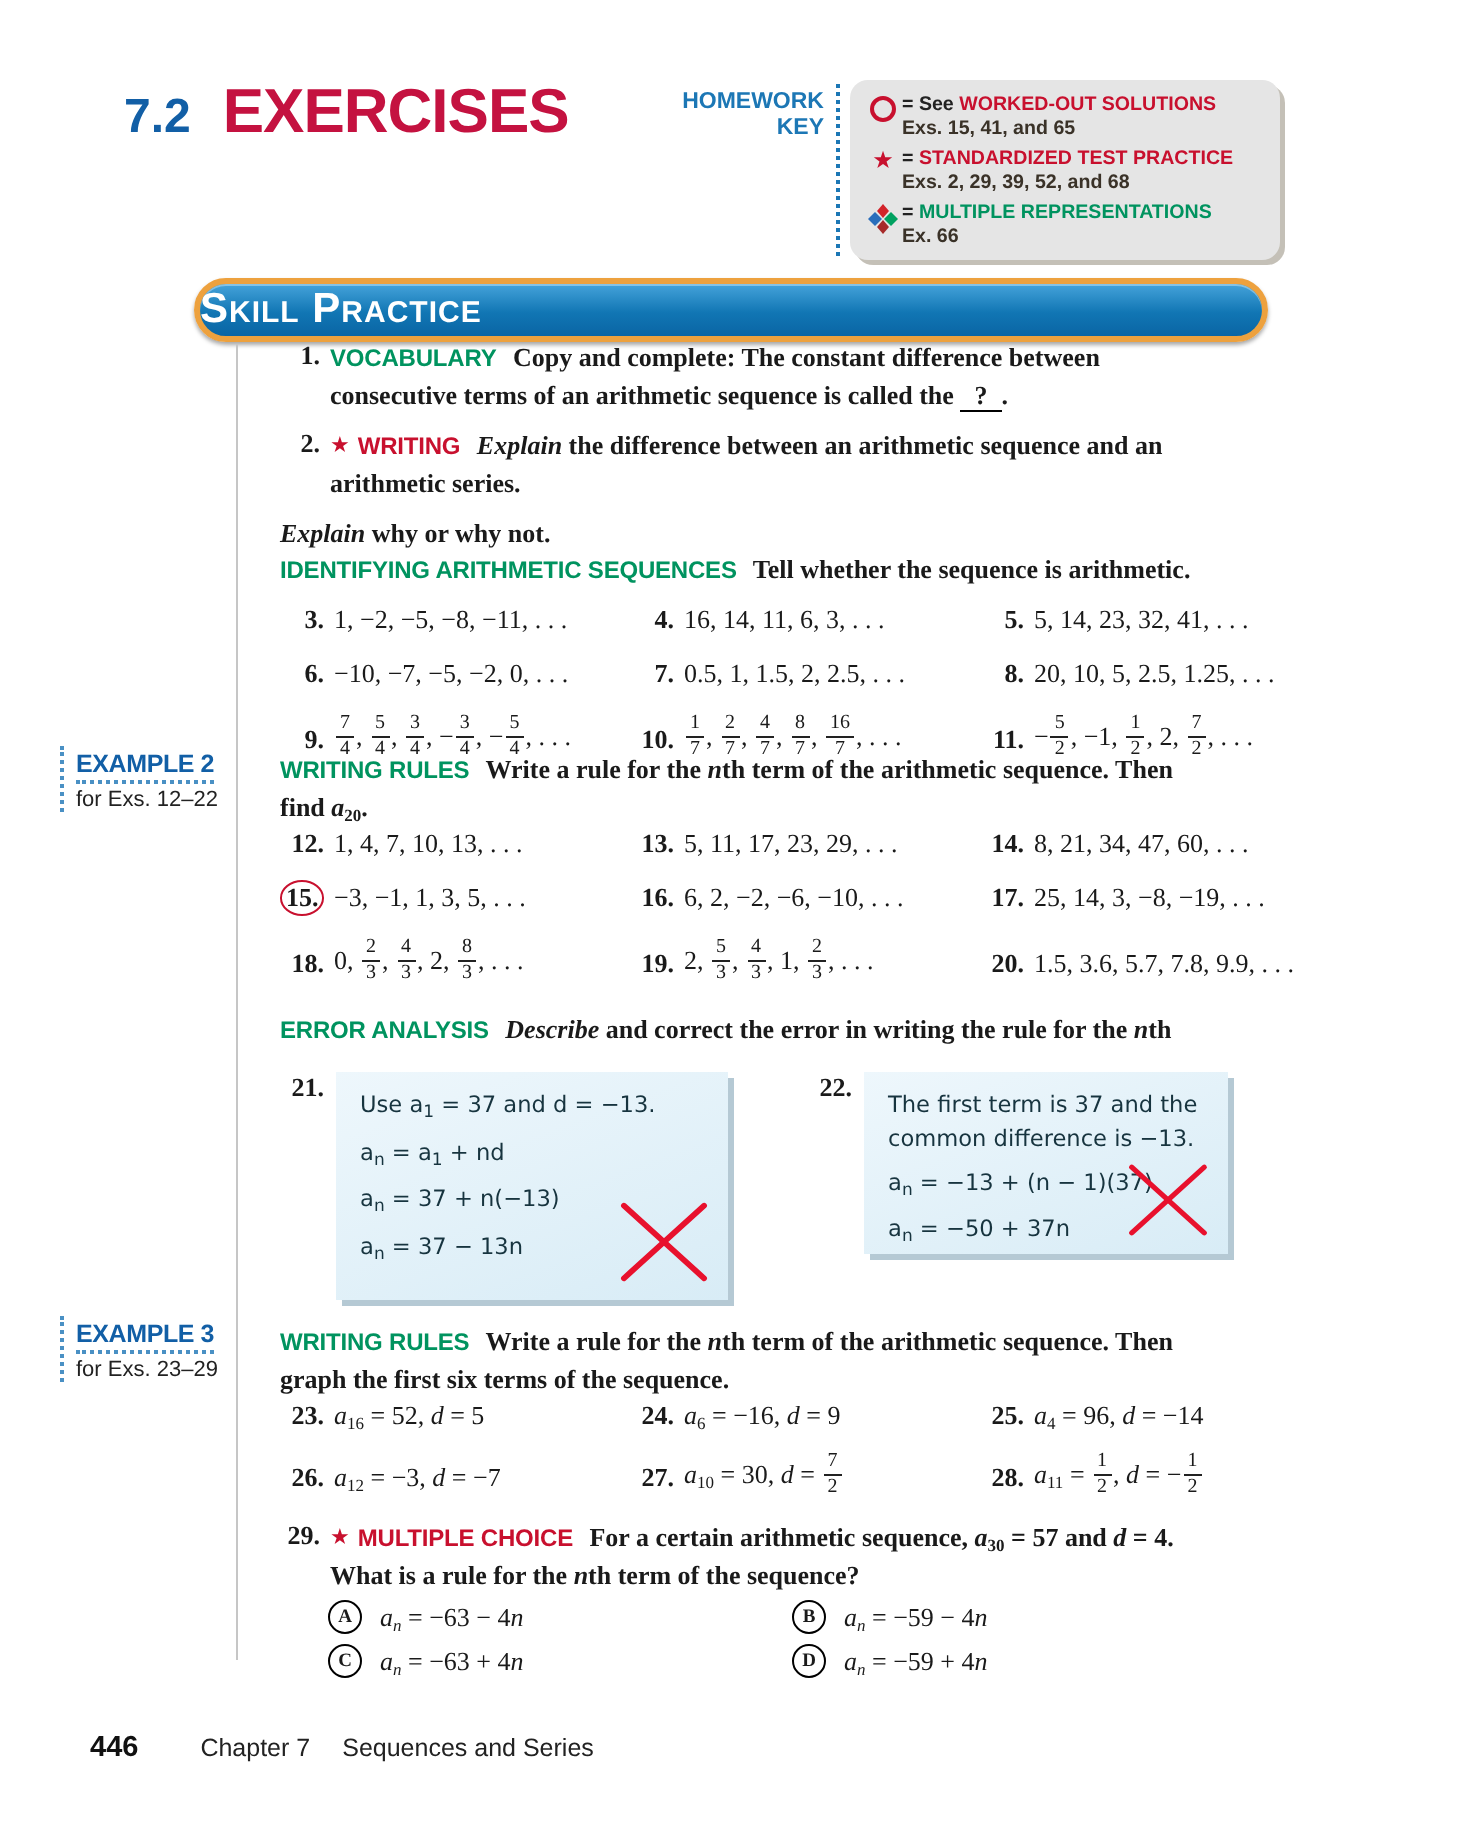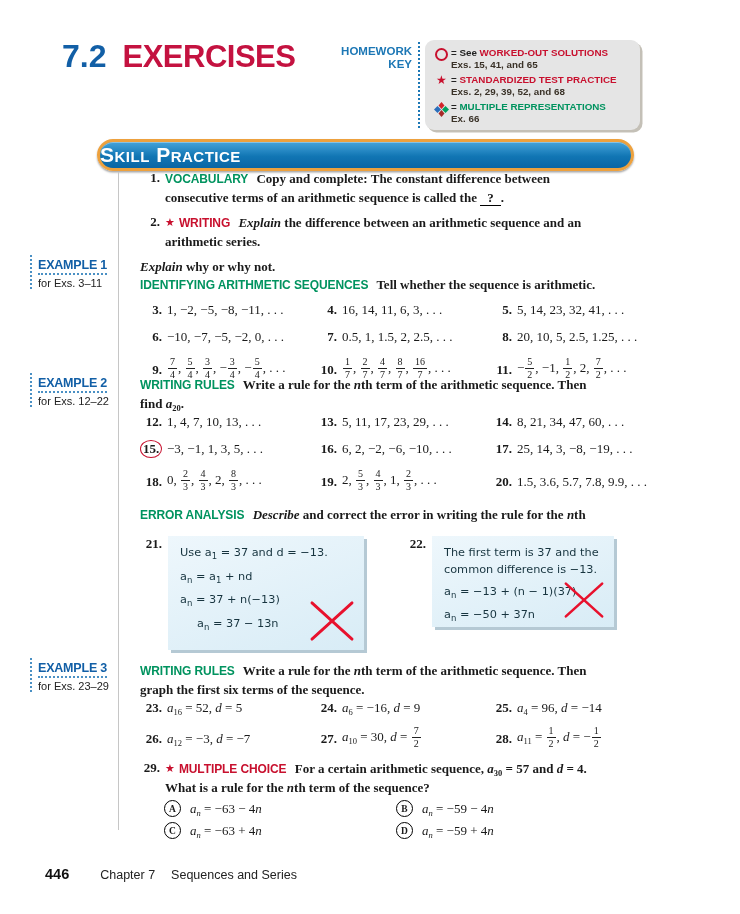--- a/index.html
+++ b/index.html
@@ -1,21 +1,21 @@
 <!DOCTYPE html>
 <html><head>
 <meta charset="utf-8">
 <style>
   html,body{margin:0;padding:0;background:#fff;}
   .page{position:relative;width:740px;height:914px;background:#fff;overflow:hidden;
         font-family:"Liberation Serif",serif;color:#1a1a1a;}
 
   
   .hdr{position:absolute;left:62px;top:38px;display:flex;align-items:baseline;}
-  .secnum{color:#125FA6;font-family:"Liberation Sans",sans-serif;font-weight:bold;font-size:32px;}
+  .secnum{color:#125FA6;font-family:"Liberation Sans",sans-serif;font-weight:bold;font-size:24px;}
   .ptitle{color:#C41240;font-family:"Liberation Sans",sans-serif;font-weight:bold;
           font-size:31px;letter-spacing:-0.5px;margin-left:16px;}
   .hwlabel{position:absolute;left:324px;top:45px;width:88px;text-align:right;
            font-family:"Liberation Sans",sans-serif;font-weight:bold;font-size:11.5px;
            color:#1C77B5;line-height:13px;}
   .hwdivider{position:absolute;left:418px;top:42px;height:86px;border-left:2px dotted #1C77B5;}
   .keypanel{position:absolute;left:425px;top:40px;width:215px;height:90px;background:#e5e5e5;
             border-radius:9px;box-shadow:2.5px 2.5px 0 rgba(125,115,95,.45);
             padding:7px 6px 5px 7px;box-sizing:border-box;}
   .krow{display:flex;margin-bottom:4px;}
@@ -147,24 +147,20 @@
         </div>
       </div>
     </div>
 
   <div class="banner">
     <span>Skill Practice</span>
   </div>
 
   <div class="vrule"></div>
 
-  <div class="exlab" style="top:255px">
-    <span class="exname">EXAMPLE 1</span>
-    <div class="exfor">for Exs. 3–11</div>
-  </div>
   <div class="exlab" style="top:373px">
     <span class="exname">EXAMPLE 2</span>
     <div class="exfor">for Exs. 12–22</div>
   </div>
   <div class="exlab" style="top:658px">
     <span class="exname">EXAMPLE 3</span>
     <div class="exfor">for Exs. 23–29</div>
   </div>
 
   <div class="content" id="content">
@@ -334,21 +330,21 @@
       <div class="head" style="top: 338px;">
         <div class="hline"><span class="lbl g">ERROR ANALYSIS</span> <span class="bi">Describe</span> and correct the error in writing the rule for the <i>n</i>th</div>
       </div>
       <div class="errwrap">
         <div class="egroup">
           <span class="pnum">21.</span>
           <div class="ebox" style="width: 196px; height: 114px;">
             <div class="eline" style="margin-bottom: 10px;">Use a<sub>1</sub> = 37 and d = −13.</div>
             <div class="eline" style="margin-bottom: 10px;">a<sub>n</sub> = a<sub>1</sub> + nd</div>
             <div class="eline" style="margin-bottom: 10px;">a<sub>n</sub> = 37 + n(−13)</div>
-            <div class="eline" style="margin-bottom: 0px; margin-left: 17px;">a<sub>n</sub> = 37 − 13n</div>
+            <div class="eline" style="margin-bottom: 0px;">a<sub>n</sub> = 37 − 13n</div>
             <svg class="xmark" width="48" height="42" viewBox="0 0 48 44">
               <line x1="3" y1="3" x2="45" y2="41"></line>
               <line x1="45" y1="3" x2="3" y2="41"></line>
             </svg>
           </div>
         </div>
         <div class="egroup">
           <span class="pnum">22.</span>
           <div class="ebox" style="width: 182px; height: 91px;">
             <div class="eline" style="margin-bottom: 3px;">The first term is 37 and the</div>

